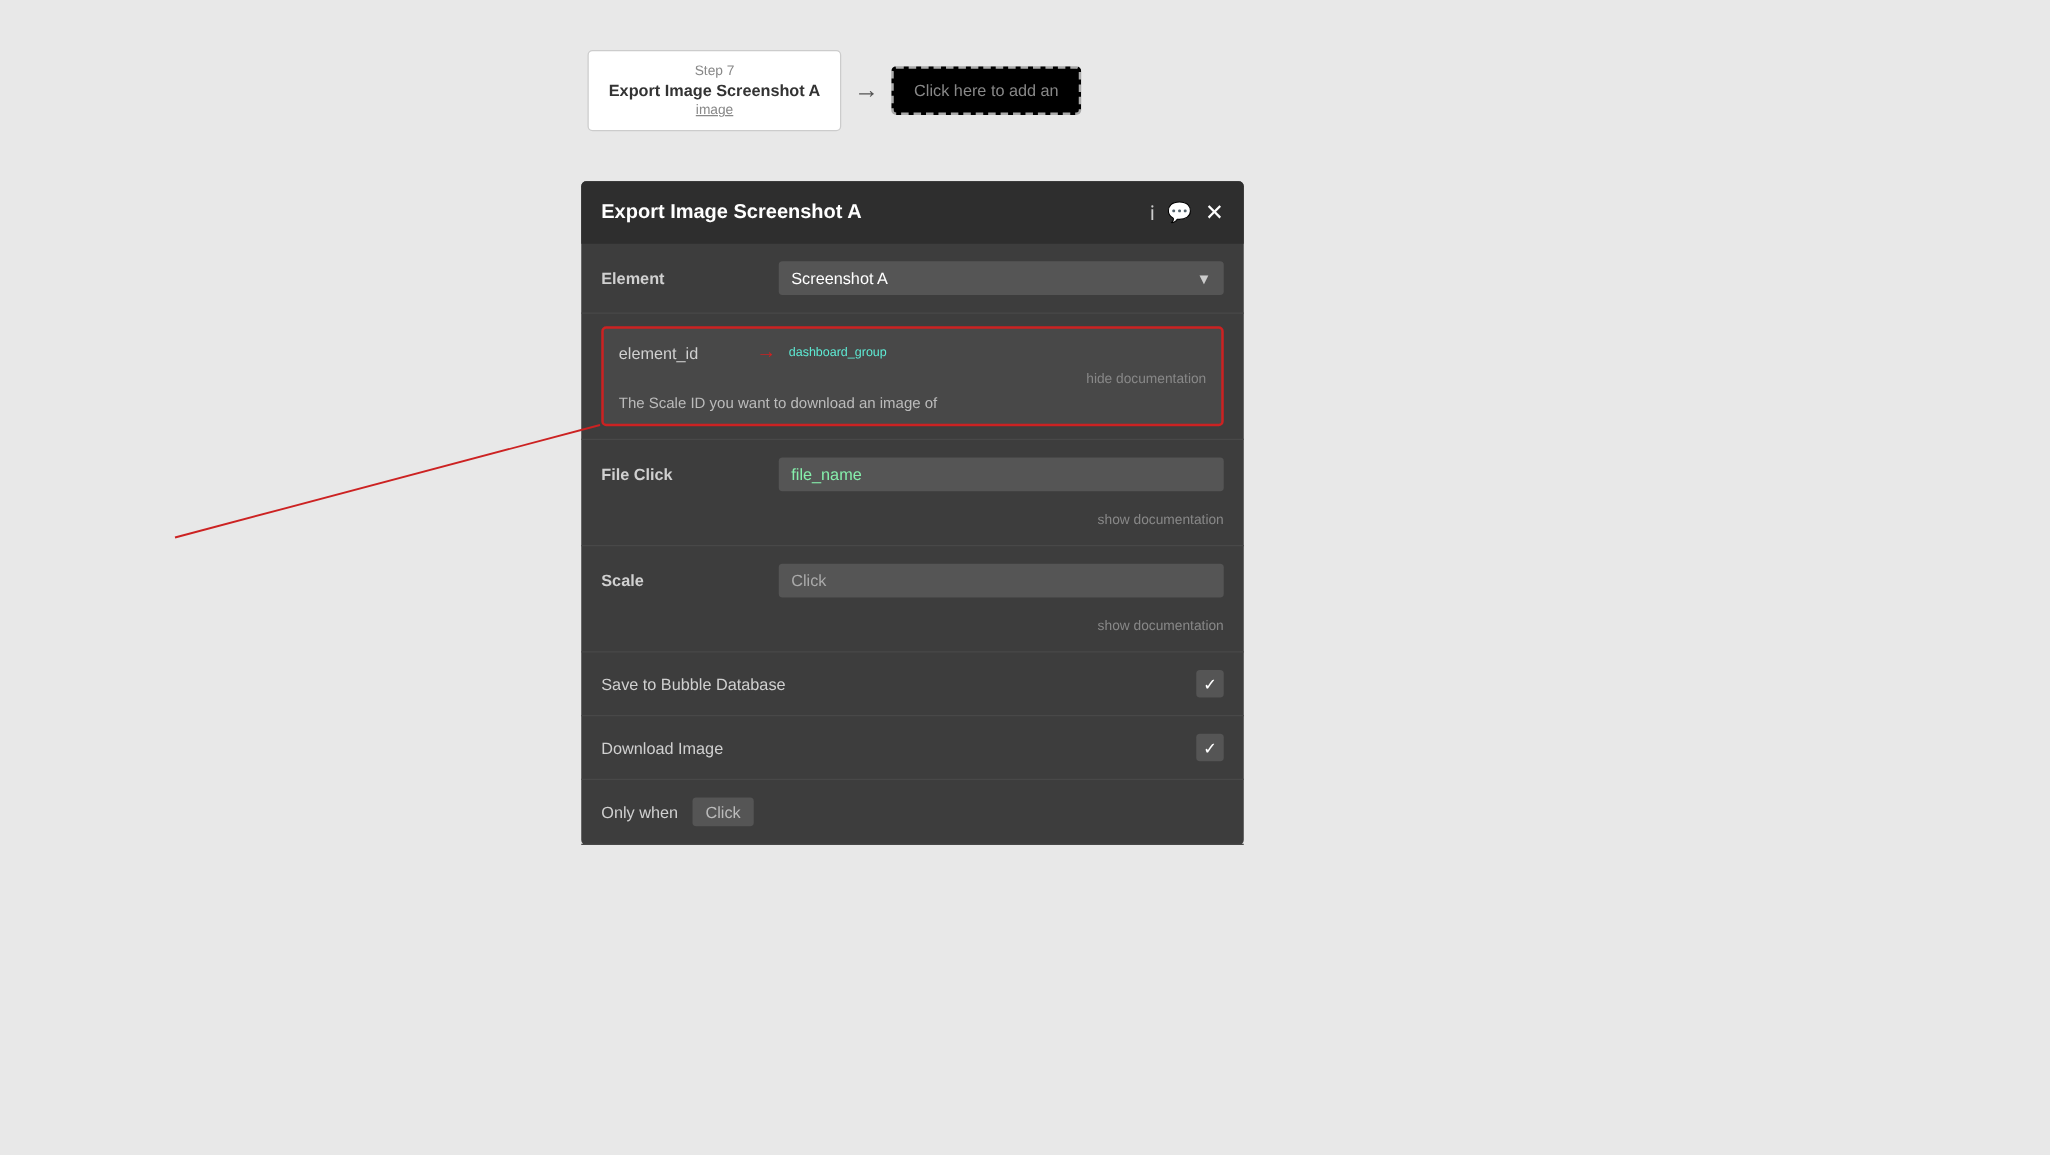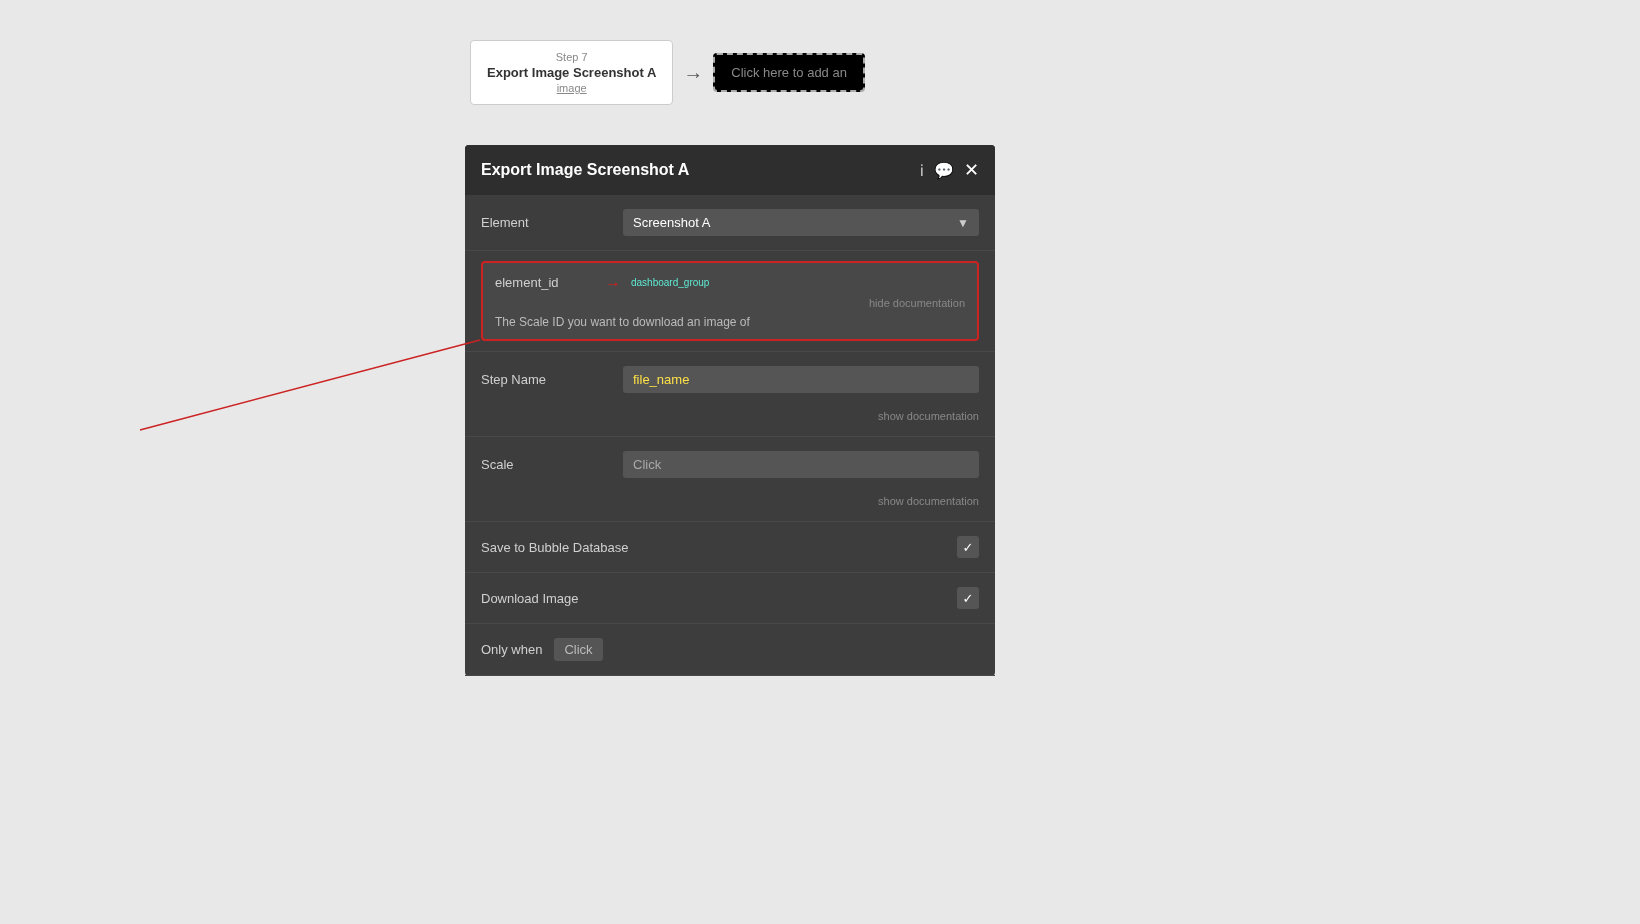--- a/index.html
+++ b/index.html
@@ -128,21 +128,21 @@
       padding: 14px 16px;
       border-bottom: 1px solid #484848;
       gap: 12px;
     }
 
     .field-label {
       color: #d0d0d0;
       font-size: 13px;
       min-width: 130px;
       padding-top: 6px;
-      font-weight: 400;
+      font-weight: 700;
     }
 
     .field-value {
       flex: 1;
       border-radius: 10px;
     }
 
     .dropdown-field {
       background: #555;
       border: none;
@@ -160,21 +160,21 @@
     .dropdown-arrow {
       color: #ccc;
       font-size: 12px;
     }
 
     .text-input {
       background: #555;
       border: none;
       border-radius: 3px;
       padding: 6px 10px;
-      color: #fde047;
+      color: #86efac;
       font-size: 13px;
       width: 100%;
     }
 
     .show-doc-link {
       color: #888;
       font-size: 11px;
       margin-top: 17px;
       cursor: pointer;
       text-align: right;
@@ -361,21 +361,21 @@
           <span class="element-id-label">element_id</span>
           <span class="element-id-arrow">→</span>
           <span class="element-id-value">dashboard_group</span>
         </div>
         <div class="hide-doc-link">hide documentation</div>
         <div class="doc-text">The Scale ID you want to download an image of</div>
       </div>
     </div>
 
     <div class="field-row">
-      <div class="field-label">Step Name</div>
+      <div class="field-label">File Click</div>
       <div class="field-value">
         <div class="text-input">
           <span>file_name</span>
         </div>
         <div class="show-doc-link">show documentation</div>
       </div>
     </div>
 
     <div class="field-row">
       <div class="field-label">Scale</div>

